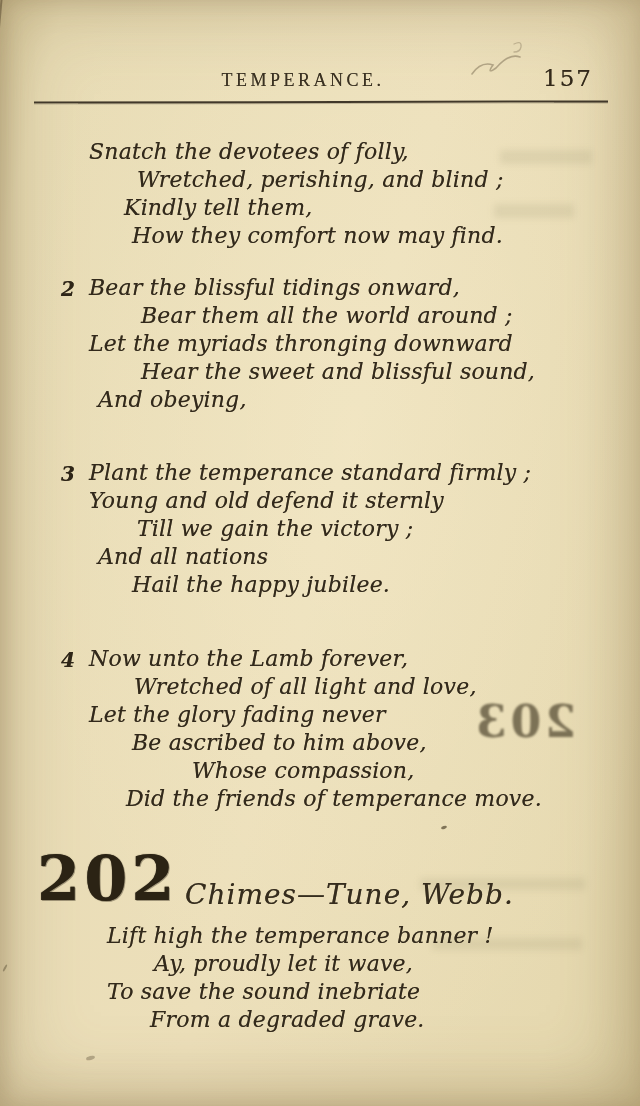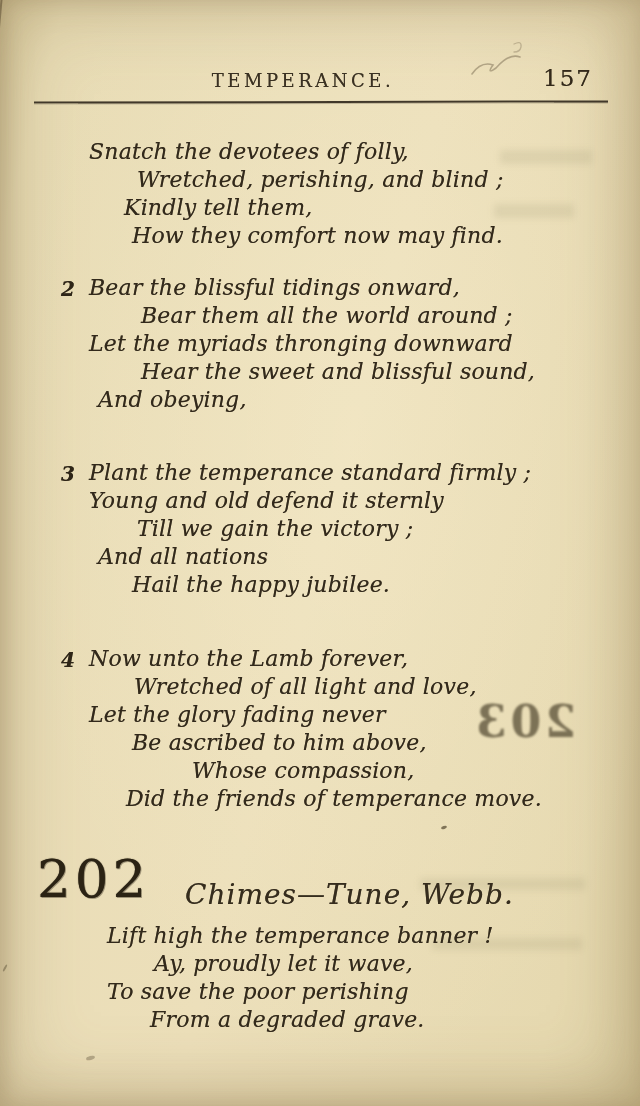--- a/index.html
+++ b/index.html
@@ -12,35 +12,35 @@
     color:#32291b;
     text-shadow:0 0 0.5px rgba(50,41,27,0.6);
   }
   .vignette{position:absolute;inset:0;pointer-events:none;
     box-shadow:inset 0 0 75px 12px rgba(125,100,55,0.26), inset -8px -10px 45px rgba(125,100,55,0.18), inset 6px 0 18px rgba(110,90,55,0.18);}
   .edge-left{position:absolute;left:1px;top:-6px;width:2px;height:150px;
     background:linear-gradient(to bottom, rgba(80,65,40,0.55), rgba(80,65,40,0));
     transform:rotate(5deg);transform-origin:top left;}
   .page-header{position:absolute;top:70px;left:0;width:640px;height:30px;}
   .section-title{display:block;text-align:center;margin-right:34px;
-    font-size:18px;letter-spacing:3.5px;color:#3a3122;}
+    font-size:18px;letter-spacing:3.5px;color:#3a3122;font-family:Liberation Serif, serif;}
   .page-number{position:absolute;right:47px;top:-5px;font-size:23px;letter-spacing:2px;color:#33291a;}
   .rule{position:absolute;top:101px;left:34px;width:574px;height:0;
     border-top:2px solid #41382a;transform:rotate(-0.12deg);
     box-shadow:0 1px 0 rgba(65,56,42,0.25);}
   .stanza{position:absolute;left:4px;right:0;font-style:italic;}
   #s1{top:138px}#s2{top:274px}#s3{top:459px}#s4{top:645px}#s5{top:922px}
   .ln{position:relative;height:28px;line-height:28px;font-size:22px;white-space:nowrap;letter-spacing:0.2px;}
   .i85{margin-left:85px}.i103{margin-left:103px}.i122{margin-left:122px}
   .i128{margin-left:128px}.i130{margin-left:130px}.i133{margin-left:133px}
   .i137{margin-left:137px}.i146{margin-left:146px}.i150{margin-left:150px}
   .i178{margin-left:94px}.i188{margin-left:188px}.i190{margin-left:120px}
   .vnum{position:absolute;left:-28px;top:1px;font-size:20px;font-weight:700;color:#2e2517;}
   .hymn-heading{position:absolute;top:848px;left:37px;width:560px;height:70px;}
-  .hymn-number{font-size:53px;line-height:62px;font-weight:400;letter-spacing:4px;color:#2b2314;
+  .hymn-number{font-size:62px;line-height:62px;font-weight:700;letter-spacing:4px;color:#2b2314;
     text-shadow:1px 1px 0 rgba(50,40,25,0.35), 0 0 1px rgba(43,35,20,0.8);}
   .tune-caption{position:absolute;left:148px;top:30px;font-style:italic;font-size:28px;
     letter-spacing:1px;white-space:nowrap;color:#352c1d;}
   .ghost-num{position:absolute;top:696px;left:472px;font-size:44px;font-weight:700;letter-spacing:4px;
     color:rgba(125,115,82,0.32);transform:scaleX(-1);filter:blur(1.2px);}
   .smudge{position:absolute;background:rgba(150,140,105,0.17);filter:blur(3px);border-radius:3px;pointer-events:none;}
   .sm-a{left:500px;top:150px;width:92px;height:14px;}
   .sm-b{left:494px;top:204px;width:80px;height:14px;}
   .sm-c{left:420px;top:878px;width:165px;height:12px;}
   .sm-d{left:432px;top:938px;width:150px;height:12px;}
@@ -117,21 +117,21 @@
   </div>
 
   <div class="hymn-heading">
     <span class="hymn-number">202</span>
     <span class="tune-caption">Chimes—Tune, Webb.</span>
   </div>
 
   <div class="stanza" id="s5">
     <div class="ln i103">Lift high the temperance banner !</div>
     <div class="ln i150">Ay, proudly let it wave,</div>
-    <div class="ln i103">To save the poor perishing</div>
+    <div class="ln i103">To save the sound inebriate</div>
     <div class="ln i146">From a degraded grave.</div>
   </div>
 
   <div class="speck sp-1"></div>
   <div class="speck sp-2"></div>
   <div class="speck sp-3"></div>
 
 </div>
 
 </body></html>

